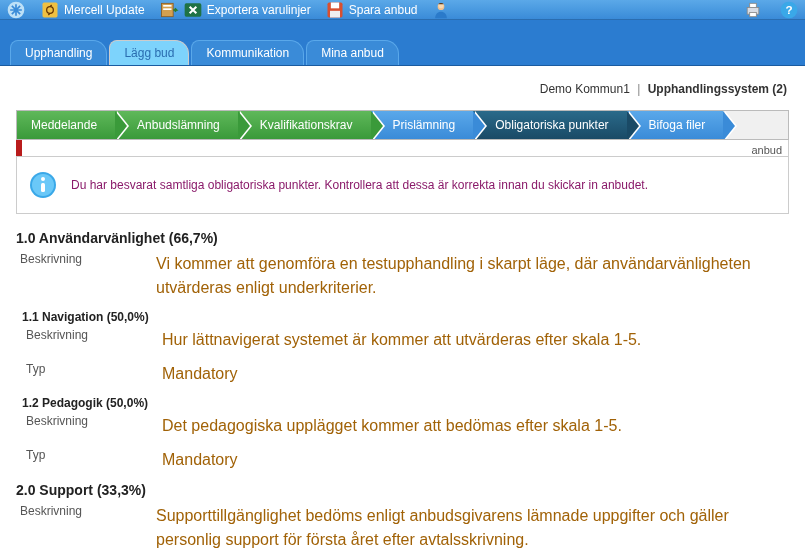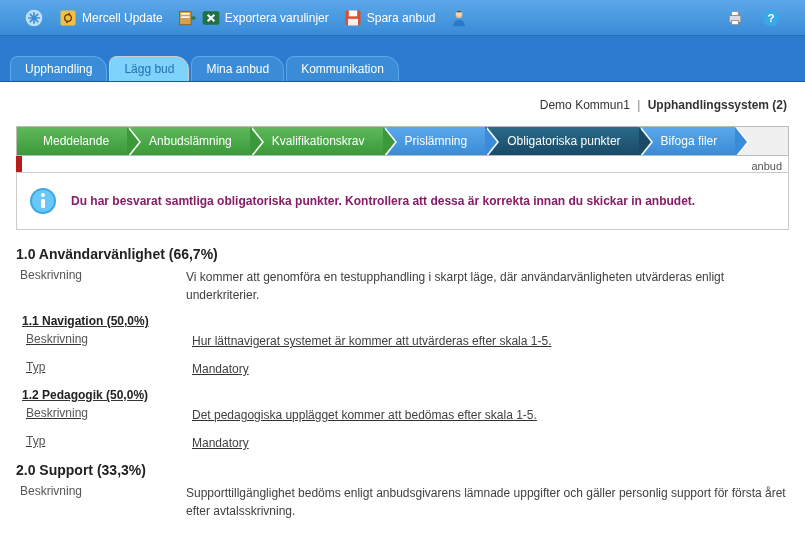--- a/index.html
+++ b/index.html
@@ -6,24 +6,24 @@
   body {
     margin: 0;
     font-family: Verdana, Geneva, sans-serif;
     font-size: 12px;
     background: #fff;
     color: #333;
     width: 805px;
   }
   .toolbar {
     background: linear-gradient(to bottom, #5ba8e8 0%, #4a9ae0 50%, #3a8bd8 100%);
-    height: 36px;
+    height: 20px;
     display: flex;
     align-items: center;
-    padding: 0 20px;
+    padding: 0 2px;
     color: #fff;
     border-bottom: 1px solid #2a6db0;
   }
   .toolbar-left { display: flex; align-items: center; gap: 6px; flex: 1; }
   .toolbar-right { display: flex; align-items: center; gap: 8px; }
   .tb-item { display: flex; align-items: center; gap: 4px; cursor: pointer; padding: 2px 4px; }
   .tb-label { color: #fff; font-size: 12px; }
   .icon-svg { width: 20px; height: 20px; flex-shrink: 0; }
   .tabs-row {
     background: #2b7cd0;
@@ -96,50 +96,50 @@
     border-bottom: 15px solid transparent;
     border-left: 12px solid #fff;
     z-index: 1;
   }
   .wiz-green { background: linear-gradient(to bottom,#5fb85a,#3a9a3a); }
   .wiz-green::after { border-left: 12px solid #3a9a3a; }
   .wiz-dark { background: linear-gradient(to bottom,#2a6a8a,#1a4a66); }
   .wiz-dark::after { border-left: 12px solid #1a4a66; }
   .wiz-blue { background: linear-gradient(to bottom,#5aa8ea,#3a8bd8); }
   .wiz-blue::after { border-left: 12px solid #3a8bd8; }
-  .wiz-step:first-child { padding-left: 26px; }
+  .wiz-step:first-child { padding-left: 14px; }
   .hanging-label {
     text-align: right;
     color: #555;
     font-size: 11px;
     padding: 4px 6px 0 0;
     border-left: 6px solid #b91c1c;
     border-right: 1px solid #ccc;
     height: 16px;
   }
   .info-box {
     border: 1px solid #ccc;
     background: #fff;
     margin: 0 0 16px 0;
     padding: 14px 12px;
     display: flex;
     align-items: center;
     gap: 14px;
   }
-  .info-text { color: #8a1a6a; font-size: 12px; font-weight: bold; }
+  .info-text { color: #8a1a6a; font-size: 12px; }
   .section-title {
     font-weight: bold;
     font-size: 14px;
     color: #222;
     margin: 2px 0 6px 0;
   }
   .kv-row { display: flex; margin: 4px 0 10px 0; align-items:flex-start; }
   .kv-label { width: 140px; color: #555; font-size: 12px; flex-shrink:0; padding-left:4px;}
-  .kv-value { color: #404040; font-size: 12px; flex: 1; line-height:1.5;margin-left:30px;}
-  .sub-section { margin-left: 6px; text-decoration: underline; }
+  .kv-value { color: #a16207; font-size: 16px; flex: 1; line-height:1.5;}
+  .sub-section { margin-left: 6px; }
   .sub-title { font-weight: bold; font-size: 12px; color: #222; margin: 10px 0 4px 0; }
 </style>
 </head>
 <body>
 
 <div class="toolbar">
   <div class="toolbar-left">
     <div class="tb-item">
       <svg class="icon-svg" viewBox="0 0 24 24">
           <circle cx="12" cy="12" r="10" fill="#bde0f7"></circle>
@@ -197,22 +197,22 @@
           <circle cx="12" cy="12" r="10" fill="#3aa8e8"></circle>
           <text x="12" y="17" text-anchor="middle" font-size="14" font-weight="bold" fill="#fff">?</text>
         </svg>
     </div>
   </div>
 </div>
 
 <div class="tabs-row">
   <div class="tab">Upphandling</div>
   <div class="tab active">Lägg bud</div>
+  <div class="tab">Kommunikation</div>
   <div class="tab">Mina anbud</div>
-  <div class="tab">Kommunikation</div>
 </div>
 
 <div class="content">
 
   <div class="context-line">
     <span>Demo Kommun1</span>
     <span class="sep">|</span>
     <span class="strong">Upphandlingssystem (2)</span>
   </div>
 

